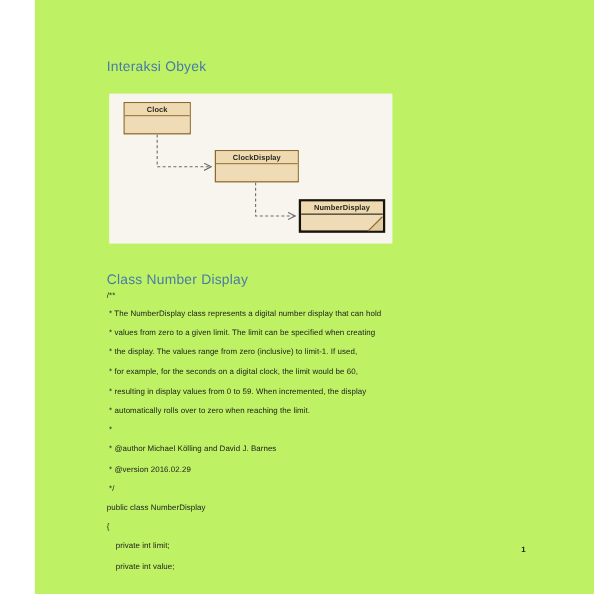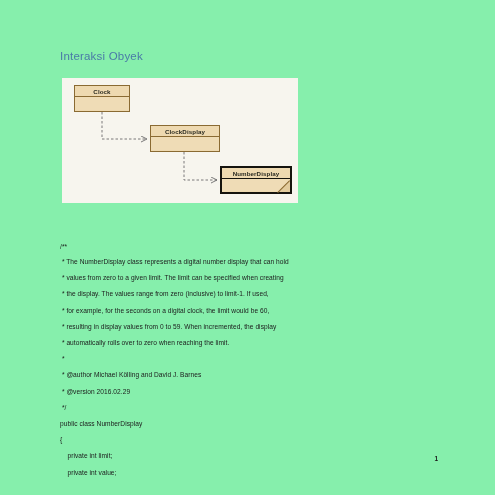--- a/index.html
+++ b/index.html
@@ -12,21 +12,22 @@
     height: 495px;
     position: relative;
     overflow: hidden;
     font-family: "Liberation Sans", sans-serif;
     -webkit-font-smoothing: antialiased;
   }
 
   .page {
     position: absolute;
     inset: 0;
-    background: #86efac;
+    background: #bef264;
+    margin-left: 29px;
   }
 
   
   .heading {
     position: absolute;
     left: 60px;
     color: #4a7ba7;
     font-size: 11.5px;
     font-weight: 400;
     letter-spacing: 0.2px;
@@ -166,20 +167,21 @@
     <div class="uml-box thick" id="box-numberdisplay">
       <div class="uml-head">NumberDisplay</div>
       <div class="uml-body">
         <div class="fold-real"></div>
         <div class="fold-line"></div>
       </div>
     </div>
 
   </div>
 
+  <div class="heading" id="heading-class">Class Number Display</div>
 
   <div class="body-text">
     <div class="code-line tight">/**</div>
     <div class="code-line"> * The NumberDisplay class represents a digital number display that can hold</div>
     <div class="code-line"> * values from zero to a given limit. The limit can be specified when creating</div>
     <div class="code-line"> * the display. The values range from zero (inclusive) to limit-1. If used,</div>
     <div class="code-line"> * for example, for the seconds on a digital clock, the limit would be 60,</div>
     <div class="code-line"> * resulting in display values from 0 to 59. When incremented, the display</div>
     <div class="code-line"> * automatically rolls over to zero when reaching the limit.</div>
     <div class="code-line"> *</div>

